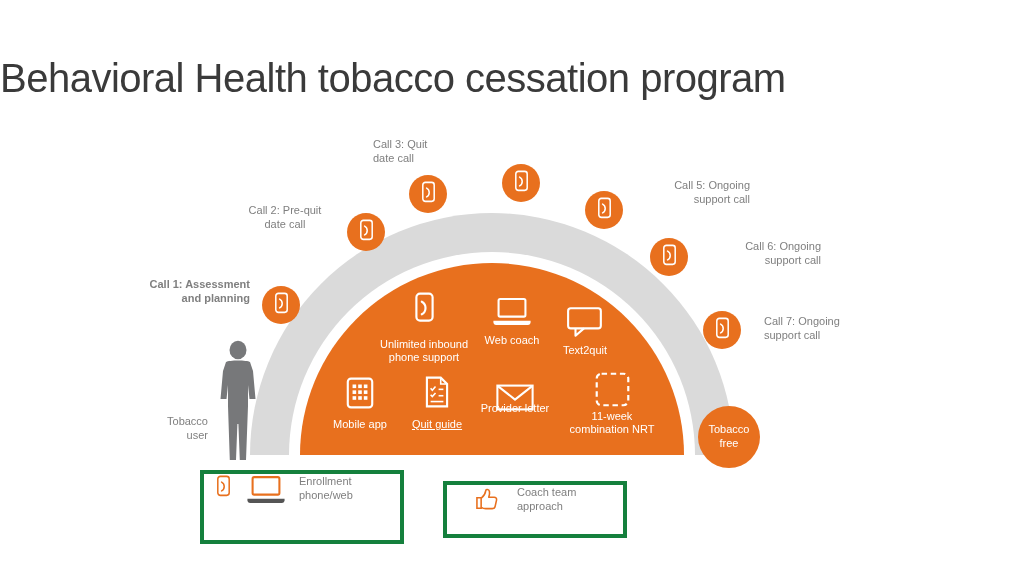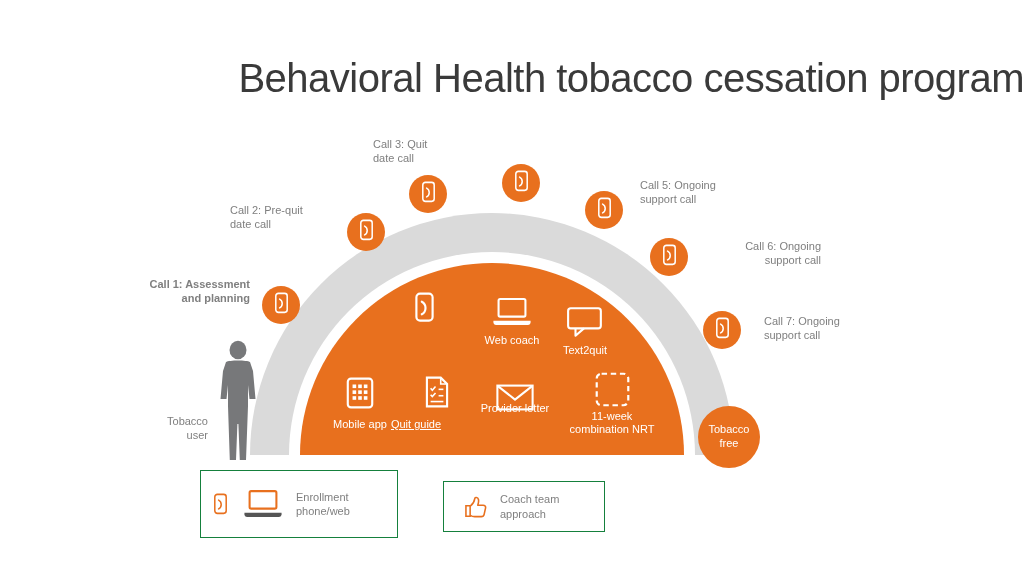--- a/index.html
+++ b/index.html
@@ -2,72 +2,72 @@
 <html><head>
 <meta charset="utf-8">
 <style>
   html,body{margin:0;padding:0;background:#fff;}
   .slide{
     position:relative;width:1024px;height:576px;background:#ffffff;overflow:hidden;
     font-family:"Liberation Sans", sans-serif;
     --orange:#e8701e; --arch:#dadada; --txt:#7f7f7f;
   }
   .title{
-    position:absolute;left:0;top:56px;width:100%;text-align:right;margin:0;
+    position:absolute;left:0;top:56px;width:100%;text-align:left;margin:0;
     font-size:40px;font-weight:400;color:#3a3a3a;letter-spacing:-0.5px;
   }
   
   .arch{position:absolute;left:250px;top:213px;width:484px;height:242px;
     background:var(--arch);border-radius:242px 242px 0 0;}
   .arch-hole{position:absolute;left:289px;top:252px;width:406px;height:203px;
     background:#ffffff;border-radius:203px 203px 0 0;}
   .dome{position:absolute;left:300px;top:263px;width:384px;height:192px;
     background:var(--orange);border-radius:192px 192px 0 0;}
   
   .call{position:absolute;width:38px;height:38px;border-radius:50%;background:var(--orange);
     display:flex;align-items:center;justify-content:center;color:#fff;}
   .c1{left:262px;top:286px;} .c2{left:347px;top:213px;} .c3{left:409px;top:175px;}
   .c4{left:502px;top:164px;} .c5{left:585px;top:191px;} .c6{left:650px;top:238px;}
   .c7{left:703px;top:311px;}
   .call-label{position:absolute;font-size:11px;line-height:1.3;color:var(--txt);white-space:pre-line;}
   .lb1{left:128px;top:277px;width:122px;text-align:right;font-weight:bold;}
-  .lb2{left:230px;top:203px;width:110px;text-align:left;}
+  .lb2{left:230px;top:203px;width:110px;text-align:center;}
   .lb3{left:373px;top:137px;width:104px;text-align:left;}
   .lb4{left:462px;top:122px;width:120px;text-align:center;}
-  .lb5{left:640px;top:178px;width:110px;text-align:left;}
+  .lb5{left:640px;top:178px;width:110px;text-align:right;}
   .lb6{left:711px;top:239px;width:110px;text-align:right;}
   .lb7{left:757px;top:314px;width:110px;text-align:left;margin-left:7px;}
   
   .dome-icon{position:absolute;color:#ffffff;display:flex;align-items:center;justify-content:center;}
   .di-phone{left:404px;top:288px;width:40px;height:40px;}
   .di-laptop{left:488px;top:296px;width:48px;height:32px;}
   .di-bubble{left:566px;top:305px;width:38px;height:34px;}
   .di-grid{left:342px;top:375px;width:36px;height:36px;}
   .di-check{left:419px;top:374px;width:36px;height:36px;}
   .di-env{left:494px;top:382px;width:42px;height:30px;}
   .di-nrt{left:594px;top:371px;width:37px;height:37px;}
   .dome-label{position:absolute;color:#ffffff;font-size:11px;line-height:1.2;text-align:center;white-space:pre-line;}
   .dl-phone{left:364px;top:338px;width:120px;}
   .dl-laptop{left:472px;top:334px;width:80px;}
   .dl-bubble{left:545px;top:344px;width:80px;}
   .dl-grid{left:320px;top:418px;width:80px;}
-  .dl-check{left:376px;top:418px;width:80px;text-decoration:underline;}
+  .dl-check{left:397px;top:418px;width:80px;text-decoration:underline;}
   .dl-env{left:463px;top:402px;width:104px;}
   .dl-nrt{left:560px;top:410px;width:104px;}
   
   .person{position:absolute;left:212px;top:340px;width:50px;height:122px;color:#77787a;}
   .user-label{position:absolute;left:140px;top:414px;width:68px;text-align:right;
     font-size:11px;line-height:1.3;color:var(--txt);white-space:pre-line;}
   .free-circle{position:absolute;left:698px;top:406px;width:62px;height:62px;border-radius:50%;
     background:var(--orange);display:flex;align-items:center;justify-content:center;}
   .free-label{color:#fff;font-size:11px;line-height:1.25;text-align:center;white-space:pre-line;}
   
-  .fbox{position:absolute;background:#fff;border:1px solid #15803d;display:flex;align-items:center;}
+  .fbox{position:absolute;background:#fff;border:4px solid #15803d;display:flex;align-items:flex-start;}
   .fb1{left:200px;top:470px;width:176px;height:66px;padding:0 10px;gap:9px;}
-  .fb2{left:443px;top:481px;width:124px;height:49px;padding:0 18px;gap:10px;}
+  .fb2{left:443px;top:481px;width:124px;height:49px;padding:0 26px;gap:16px;}
   .fb3{left:670px;top:478px;width:116px;height:52px;padding:0 10px;gap:10px;}
   .fbox .ic{color:var(--orange);display:flex;align-items:center;}
   .fbox-label{font-size:11px;line-height:1.3;color:var(--txt);white-space:pre-line;}
   .symdefs{position:absolute;width:0;height:0;overflow:hidden;}
 </style>
 </head>
 <body>
 
 <svg class="symdefs" aria-hidden="true">
   <defs>
@@ -211,20 +211,22 @@
     <svg width="40" height="29" viewBox="0 0 38 28">
         <use href="#sym-envelope"></use>
       </svg>
   </div>
   <div class="dome-icon di-nrt">
     <svg width="37" height="37" viewBox="0 0 34 34">
         <use href="#sym-dashedbox"></use>
       </svg>
   </div>
 
+  <div class="dome-label dl-phone">Unlimited inbound
+phone support</div>
   <div class="dome-label dl-laptop">Web coach</div>
   <div class="dome-label dl-bubble">Text2quit</div>
   <div class="dome-label dl-grid">Mobile app</div>
   <div class="dome-label dl-check">Quit guide</div>
   <div class="dome-label dl-env">Provider letter</div>
   <div class="dome-label dl-nrt">11-week
 combination NRT</div>
 
   <div class="person">
     <svg width="50" height="122" viewBox="0 0 50 122">

